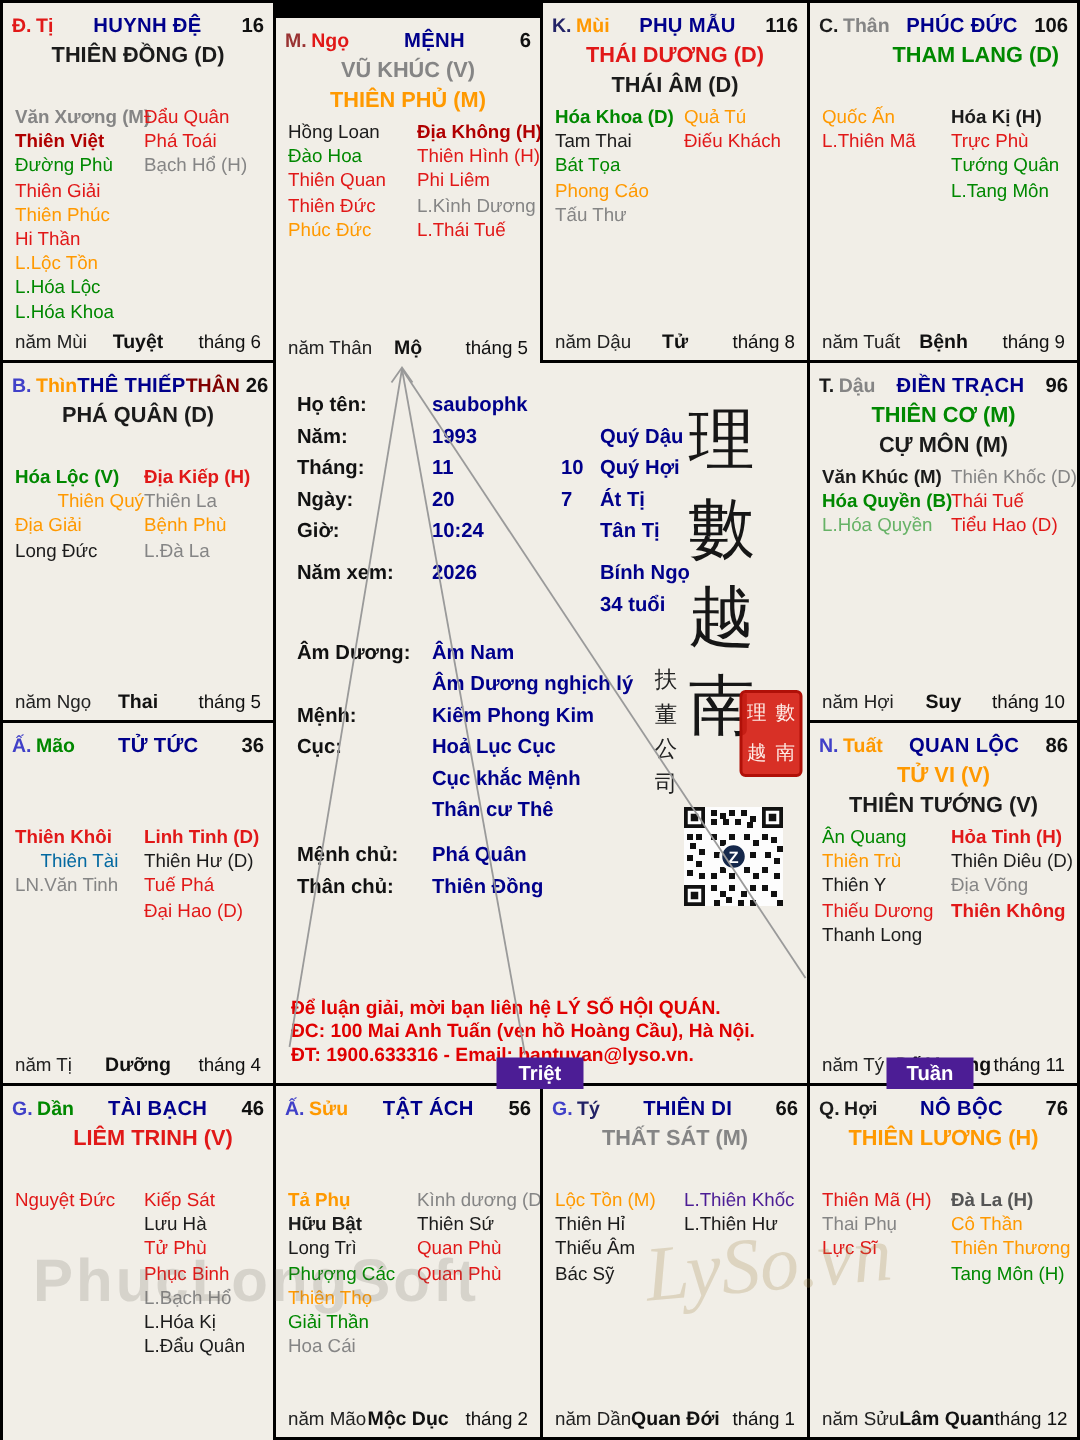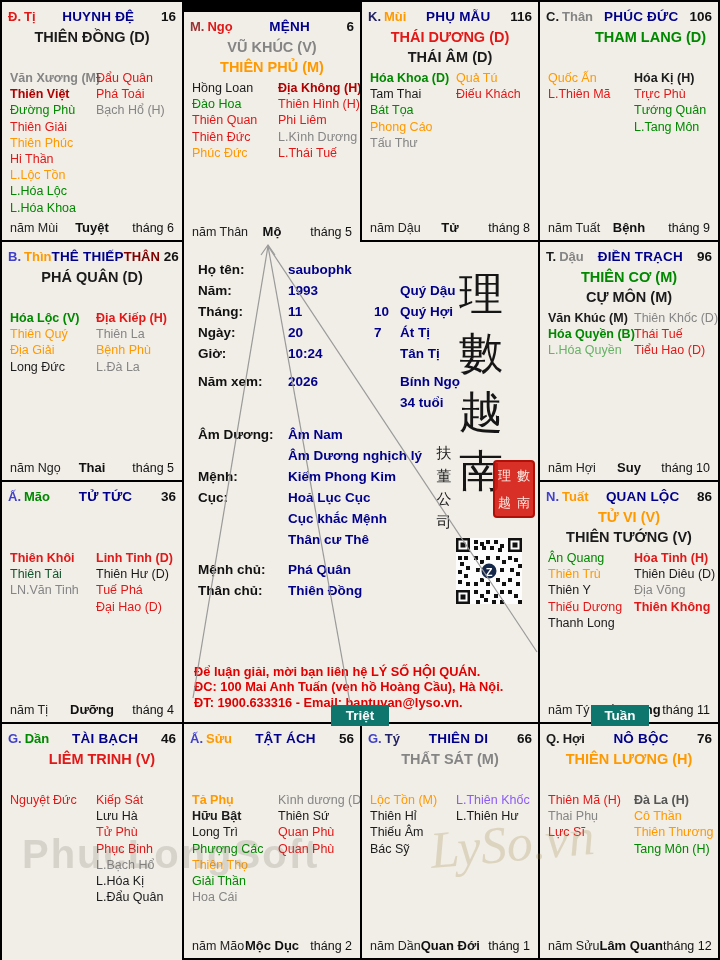--- a/index.html
+++ b/index.html
@@ -34,21 +34,21 @@
   .contact{position:absolute;left:10px;right:4px;bottom:12px;color:#e00000;font-weight:700;font-size:12.8px;line-height:15.5px;white-space:nowrap;z-index:2}
   .callig{position:absolute;right:28px;top:22px;width:58px;text-align:center;color:#161616;z-index:1}
   .callig .cj{display:block;font-size:44px;line-height:59px;font-family:"DejaVu Serif",serif}
   .sidechars{position:absolute;right:84px;top:200px;width:20px;text-align:center;color:#222;z-index:1}
   .sidechars .sj{display:block;font-size:15px;line-height:23px;font-family:"DejaVu Serif",serif}
   .seal{position:absolute;right:3px;top:218px;width:42px;height:58px;background:rgba(214,32,22,.92);border:2px solid #b01008;border-radius:4px;z-index:2;
         display:grid;grid-template-columns:1fr 1fr;align-items:center;justify-items:center;color:rgba(255,245,240,.95);font-size:13px;line-height:13px;font-family:"DejaVu Serif",serif}
   .qr{position:absolute;left:272px;top:296px;width:66px;height:66px;background:#fdfdfd;z-index:2}
   .qr svg{display:block}
   
-  .badge{position:absolute;width:58px;height:21px;background:#0f766e;color:#fff;font-weight:700;font-size:13.5px;text-align:center;line-height:21px;z-index:7}
+  .badge{position:absolute;width:58px;height:21px;background:#4c1d95;color:#fff;font-weight:700;font-size:13.5px;text-align:center;line-height:21px;z-index:7}
   #badge-triet{left:331px;top:705px}
   #badge-tuan{left:591px;top:705px}
   
   #aspects{position:absolute;left:0;top:0;z-index:5;pointer-events:none}
   
   .wm1{position:absolute;left:22px;top:832px;font-size:40px;font-weight:700;letter-spacing:2px;color:rgba(110,105,95,.20);z-index:4;pointer-events:none}
   .wm2{position:absolute;left:430px;top:814px;font-size:52px;font-style:italic;font-family:"Liberation Serif",serif;color:rgba(165,135,75,.25);transform:rotate(-5deg);z-index:4;pointer-events:none}
 </style>
 </head>
 <body>
@@ -378,21 +378,21 @@
         <span class="pname">THÊ THIẾP</span>
         <span class="extra" style="color: rgb(128, 0, 0);">THÂN</span>
         <span class="num">26</span>
       </div>
       <div class="mains">
         <span class="star" style="color: rgb(27, 27, 27);">PHÁ QUÂN (D)</span>
       </div>
       <div class="cols">
         <div class="cl">
           <span class="star b" style="color: rgb(0, 136, 0);">Hóa Lộc (V)</span>
-          <span class="star" style="color: rgb(255, 153, 0);">Thiên Quý</span>
+          <span class="star" style="color: rgb(255, 153, 0); text-align: right;">Thiên Quý</span>
           <span class="star" style="color: rgb(255, 153, 0);">Địa Giải</span>
           <span class="star" style="color: rgb(27, 27, 27);">Long Đức</span>
         </div>
         <div class="cr">
           <span class="star b" style="color: rgb(225, 24, 24);">Địa Kiếp (H)</span>
           <span class="star" style="color: rgb(133, 133, 133);">Thiên La</span>
           <span class="star" style="color: rgb(255, 153, 0);">Bệnh Phù</span>
           <span class="star" style="color: rgb(133, 133, 133);">L.Đà La</span>
         </div>
       </div>
@@ -433,21 +433,21 @@
     <div class="cell" style="left: 2px; top: 482px; width: 180px; height: 240px;">
       <div class="hdr">
         <span class="sb"><span style="color: rgb(64, 64, 200);">Ấ.</span><span class="branch" style="color: rgb(0, 136, 0);">Mão</span></span>
         <span class="pname">TỬ TỨC</span>
         <span class="num">36</span>
       </div>
       <div class="mains"></div>
       <div class="cols">
         <div class="cl">
           <span class="star b" style="color: rgb(225, 24, 24);">Thiên Khôi</span>
-          <span class="star" style="color: #14532d;">Thiên Tài</span>
+          <span class="star" style="color: #0369a1; text-align: center;">Thiên Tài</span>
           <span class="star" style="color: rgb(133, 133, 133);">LN.Văn Tinh</span>
         </div>
         <div class="cr">
           <span class="star b" style="color: rgb(225, 24, 24);">Linh Tinh (D)</span>
           <span class="star" style="color: rgb(27, 27, 27);">Thiên Hư (D)</span>
           <span class="star" style="color: rgb(225, 24, 24);">Tuế Phá</span>
           <span class="star" style="color: rgb(225, 24, 24);">Đại Hao (D)</span>
         </div>
       </div>
       <div class="ftr">
@@ -556,21 +556,21 @@
         <span class="star" style="color: rgb(133, 133, 133);">THẤT SÁT (M)</span>
       </div>
       <div class="cols">
         <div class="cl">
           <span class="star" style="color: rgb(255, 153, 0);">Lộc Tồn (M)</span>
           <span class="star" style="color: rgb(27, 27, 27);">Thiên Hỉ</span>
           <span class="star" style="color: rgb(27, 27, 27);">Thiếu Âm</span>
           <span class="star" style="color: rgb(27, 27, 27);">Bác Sỹ</span>
         </div>
         <div class="cr">
-          <span class="star" style="color: #8b5cf6;">L.Thiên Khốc</span>
+          <span class="star" style="color: #4c1d95;">L.Thiên Khốc</span>
           <span class="star" style="color: rgb(27, 27, 27);">L.Thiên Hư</span>
         </div>
       </div>
       <div class="ftr">
         <span class="fy">năm Dần</span>
         <span class="stage">Quan Đới</span>
         <span class="fm">tháng 1</span>
       </div>
     </div>
     <div class="cell" style="left: 540px; top: 724px; width: 178px; height: 234px;">

